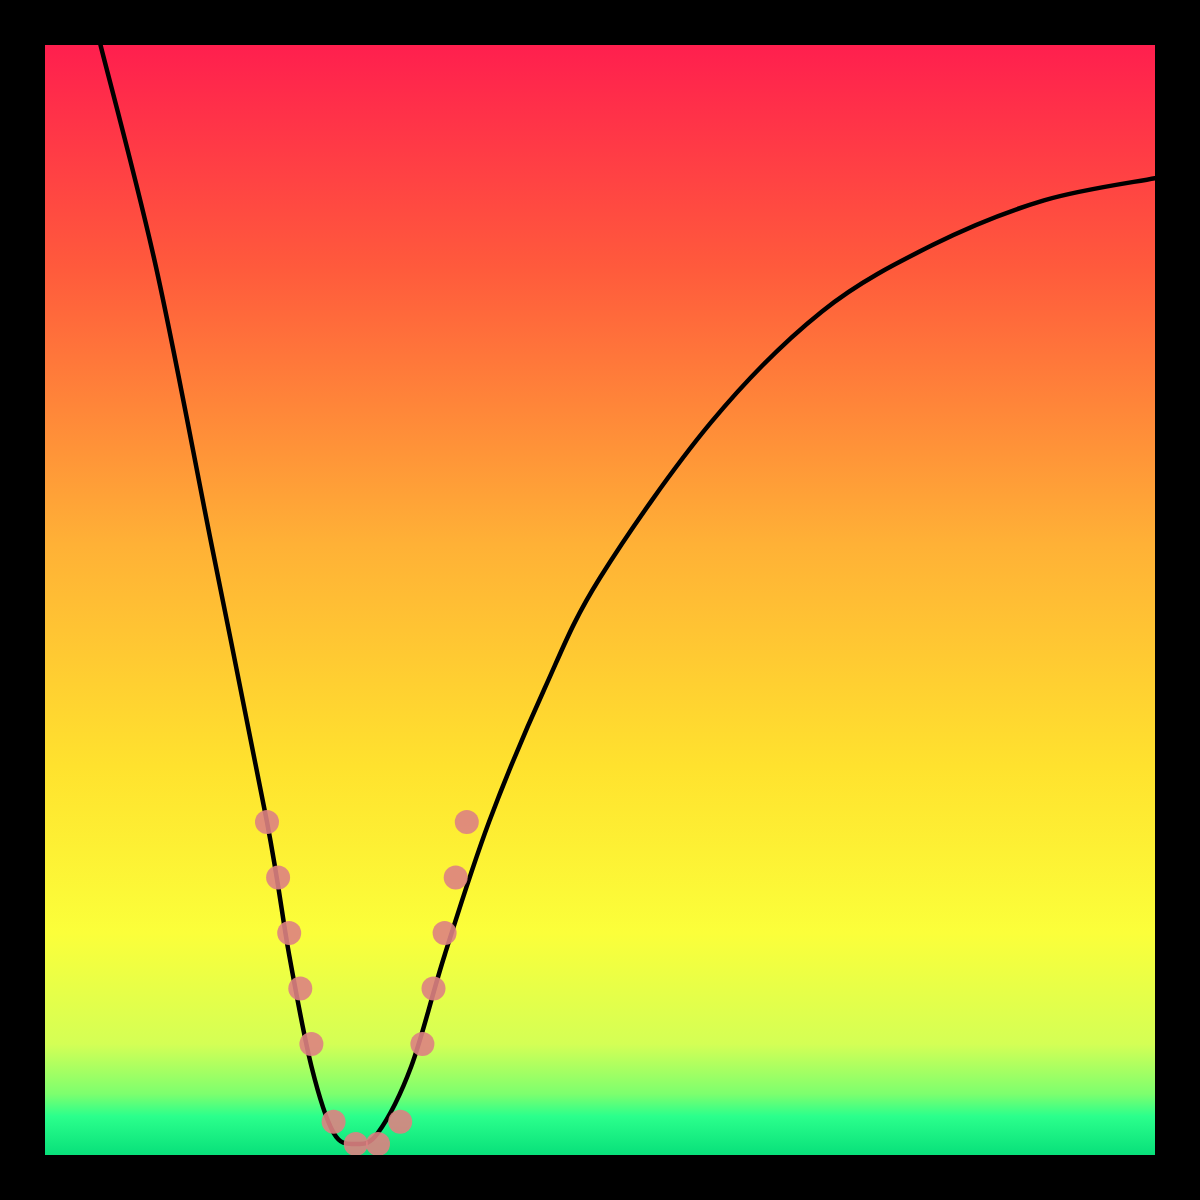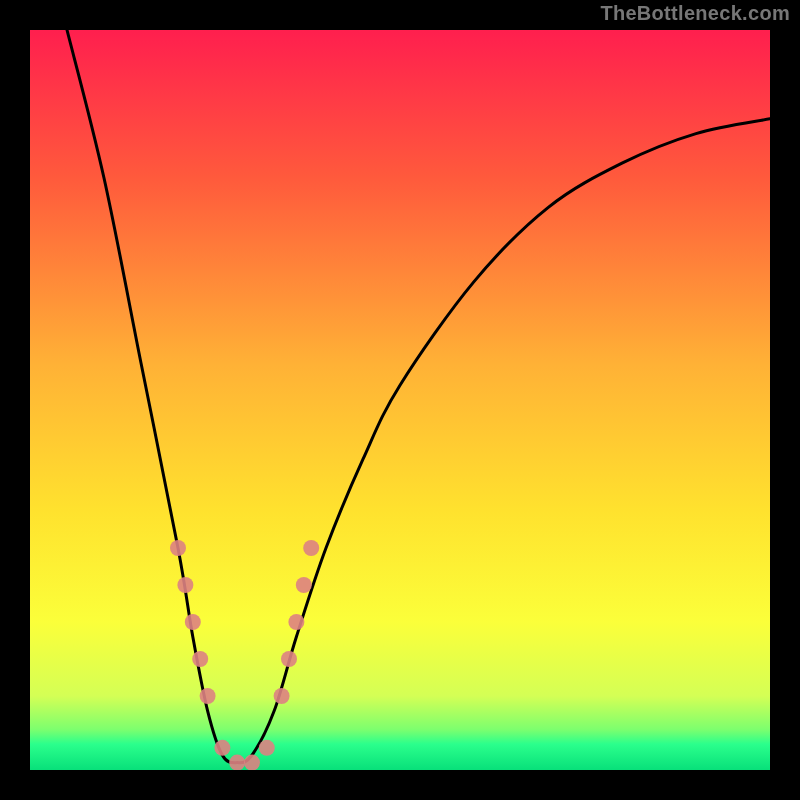--- a/index.html
+++ b/index.html
@@ -29,21 +29,20 @@
   svg {
     position: absolute;
     top: 0;
     left: 0;
   }
 </style>
 </head>
 <body>
 
 <div class="stage">
-  <div class="watermark">TheBottleneck.com</div>
   <svg id="chart-svg" width="800" height="800" viewBox="0 0 800 800">
     <defs>
       <linearGradient id="bg-grad" x1="0" y1="0" x2="0" y2="1">
           <stop offset="0%" stop-color="#ff1f4e"></stop>
           <stop offset="20%" stop-color="#ff5a3c"></stop>
           <stop offset="45%" stop-color="#ffb136"></stop>
           <stop offset="65%" stop-color="#ffe22e"></stop>
           <stop offset="80%" stop-color="#fbff3a"></stop>
           <stop offset="90%" stop-color="#d4ff55"></stop>
           <stop offset="94.5%" stop-color="#7dff6e"></stop>

